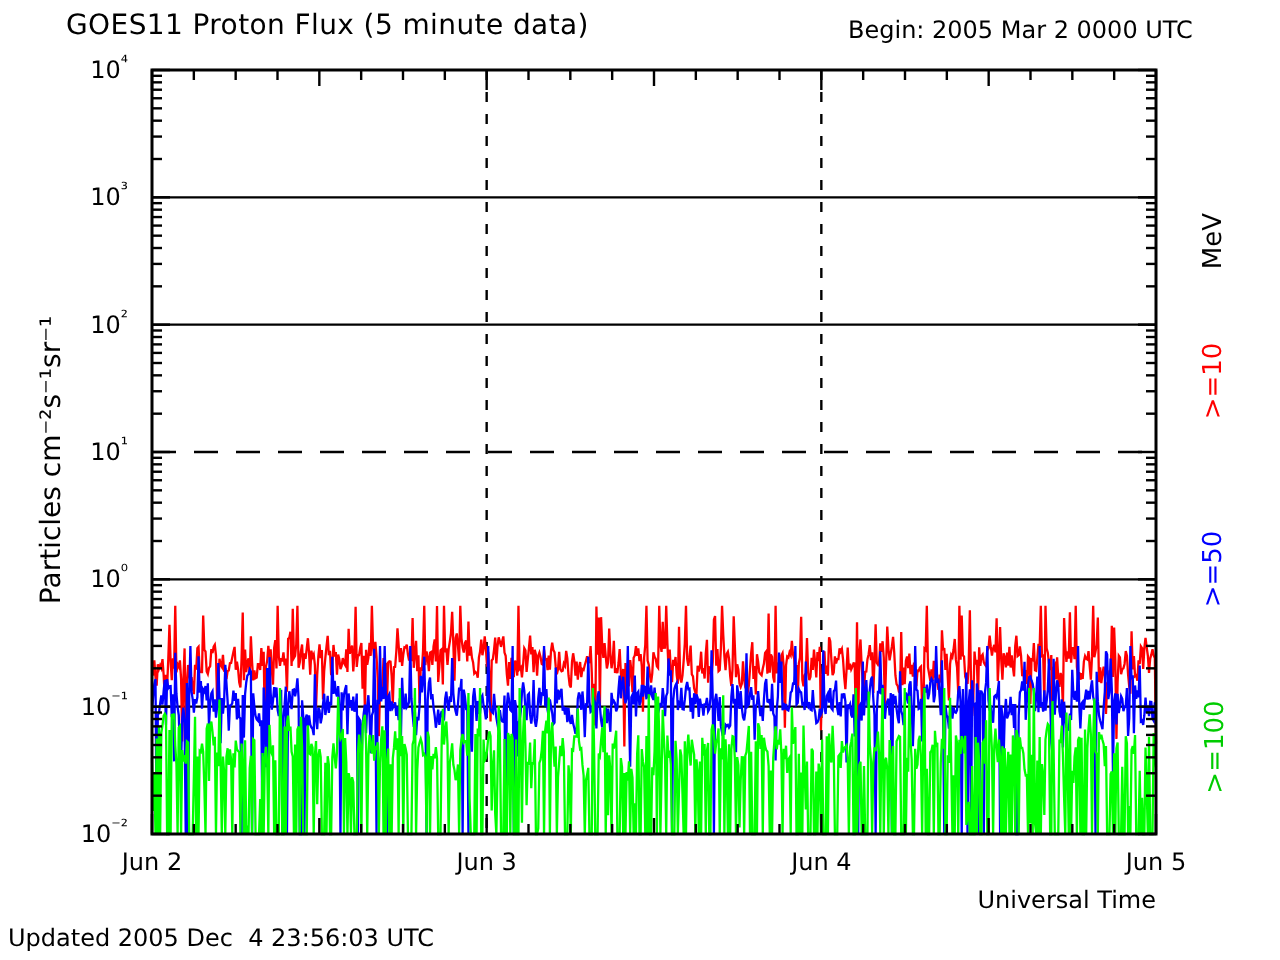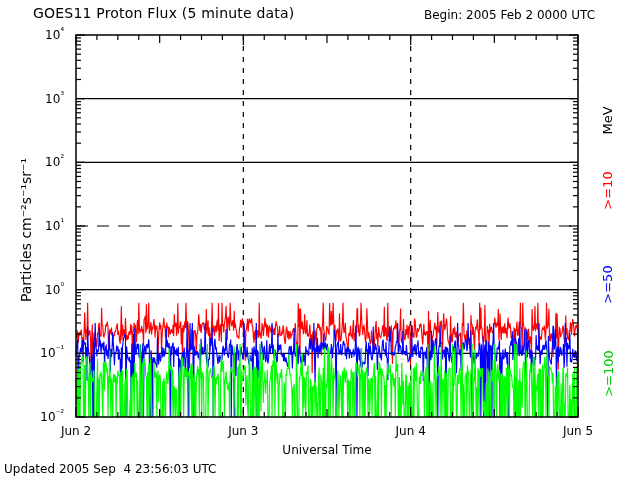--- a/index.html
+++ b/index.html
@@ -47,21 +47,21 @@
     text-align: center;
     font-size: 14px;
     transform: rotate(-90deg);
     transform-origin: 50% 50%;
     white-space: nowrap;
   }
   .xlabel {
     position: absolute;
     left: 76px; top: 443px;
     width: 502px;
-    text-align: center;
+    text-align: right;
     font-size: 12px;
     white-space: nowrap;
   }
 
   
   .rlegend {
     position: absolute;
     font-size: 13px;
     white-space: nowrap;
     transform: rotate(-90deg);
@@ -102,31 +102,31 @@
     fill: #000;
   }
   .sup { font-size: 9px; }
 </style>
 </head>
 <body>
 
 <div id="stage">
 
   <div class="title">GOES11 Proton Flux (5 minute data)</div>
-  <div class="begin">Begin: 2005 Feb 2 0000 UTC</div>
+  <div class="begin">Begin: 2005 Mar 2 0000 UTC</div>
 
   <div class="ylabel">Particles cm⁻²s⁻¹sr⁻¹</div>
   <div class="xlabel">Universal Time</div>
 
   <div class="rlegend mev">MeV</div>
   <div class="rlegend e10">&gt;=10</div>
   <div class="rlegend e50">&gt;=50</div>
   <div class="rlegend e100">&gt;=100</div>
 
-  <div class="foot-left">Updated 2005 Sep  4 23:56:03 UTC</div>
+  <div class="foot-left">Updated 2005 Dec  4 23:56:03 UTC</div>
 
   <svg id="plot" width="640" height="480">
     <g id="yticklabels">
         <text x="64" y="39" text-anchor="end" class="ytick-label" font-family="&quot;DejaVu Sans&quot;, sans-serif"><tspan>10</tspan><tspan class="sup" dy="-5">⁴</tspan></text>
         <text x="64" y="102.66666666666663" text-anchor="end" class="ytick-label" font-family="&quot;DejaVu Sans&quot;, sans-serif"><tspan>10</tspan><tspan class="sup" dy="-5">³</tspan></text>
         <text x="64" y="166.33333333333334" text-anchor="end" class="ytick-label" font-family="&quot;DejaVu Sans&quot;, sans-serif"><tspan>10</tspan><tspan class="sup" dy="-5">²</tspan></text>
         <text x="64" y="230" text-anchor="end" class="ytick-label" font-family="&quot;DejaVu Sans&quot;, sans-serif"><tspan>10</tspan><tspan class="sup" dy="-5">¹</tspan></text>
         <text x="64" y="293.6666666666667" text-anchor="end" class="ytick-label" font-family="&quot;DejaVu Sans&quot;, sans-serif"><tspan>10</tspan><tspan class="sup" dy="-5">⁰</tspan></text>
         <text x="64" y="357.3333333333333" text-anchor="end" class="ytick-label" font-family="&quot;DejaVu Sans&quot;, sans-serif"><tspan>10</tspan><tspan class="sup" dy="-5">⁻¹</tspan></text>
         <text x="64" y="421" text-anchor="end" class="ytick-label" font-family="&quot;DejaVu Sans&quot;, sans-serif"><tspan>10</tspan><tspan class="sup" dy="-5">⁻²</tspan></text>

